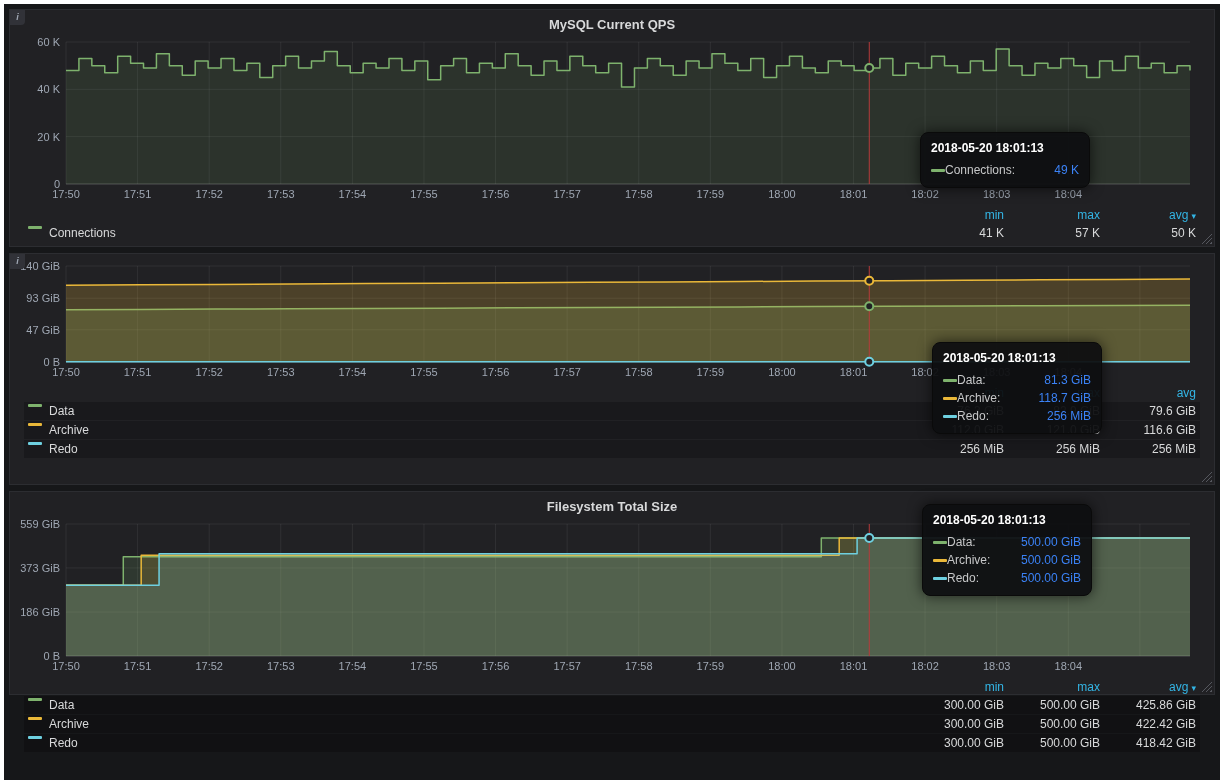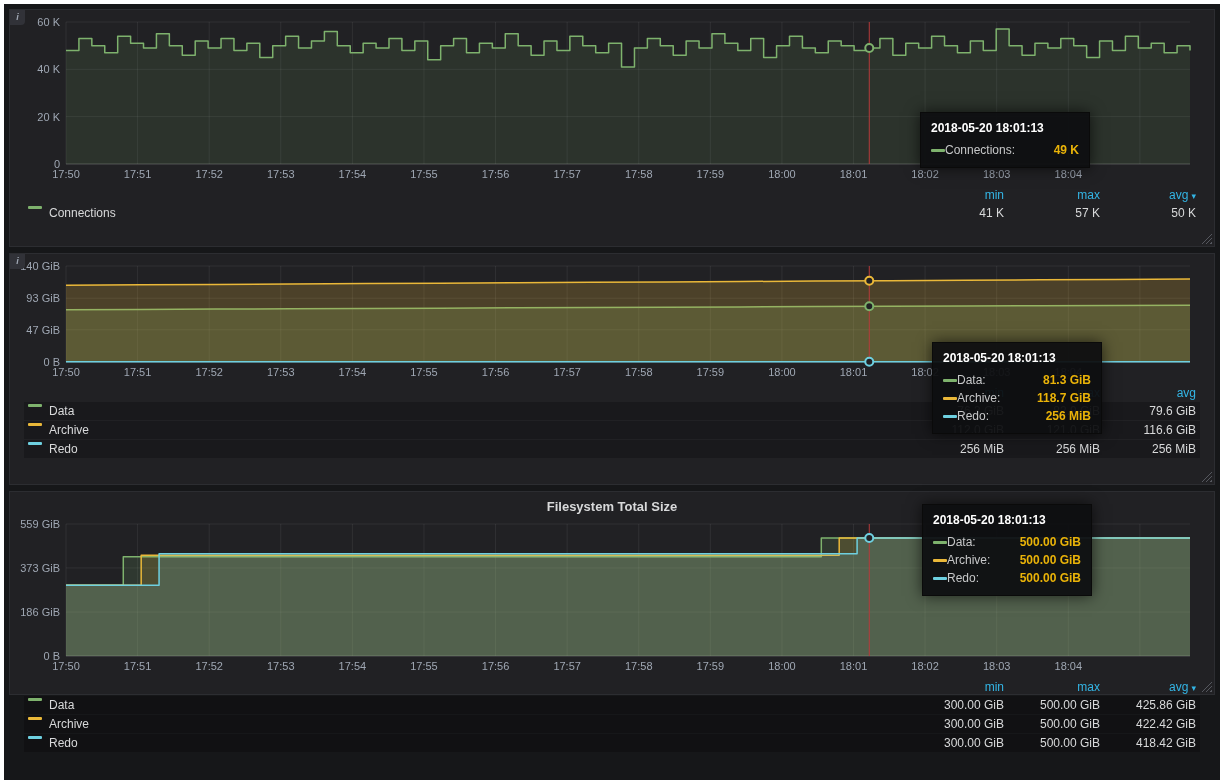--- a/index.html
+++ b/index.html
@@ -40,31 +40,31 @@
   .lval { width:96px; text-align:right; }
   .lhead .lval { color:#33b5e5; font-weight:400; cursor:pointer; }
   .caret { color:#33b5e5; font-size:9px; margin-left:3px; }
   .swatch { display:inline-block; width:14px; height:3px; border-radius:1px; background:#888; }
 
   
   .tooltip {
     position:absolute;
     background:rgba(14,15,17,0.95);
     border:1px solid #0a0a0a;
-    border-radius:0;
+    border-radius:8px;
     padding:8px 10px;
     box-shadow:0 0 14px rgba(0,0,0,0.65);
     z-index:30;
     min-width:170px;
     font-size:12px;
     color:#c7c8c9;
   }
   .tt-time { font-weight:700; color:#ffffff; margin-bottom:6px; white-space:nowrap; }
   .tt-row { display:flex; align-items:center; gap:0; height:18px; white-space:nowrap; }
-  .tt-val { margin-left:auto; font-weight:700; color:#eab308; padding-left:14px; }
+  .tt-val { margin-left:auto; font-weight:400; color:#3b82f6; padding-left:14px; }
   .tt-0 { left:900px; top:96px; }
   .tt-1 { left:912px; top:82px; }
   .tt-2 { left:902px; top:-14px; }
 
   
   .corner-info {
     position:absolute; top:0; left:0; z-index:5;
     width:15px; height:15px; line-height:14px;
     background:#313238; color:#9fa7b3;
     font-size:9px; font-style:italic; font-weight:700;
@@ -81,20 +81,21 @@
     cursor:nwse-resize;
   }
 </style>
 </head>
 <body>
 
 <div class="dashboard">
 
   <section class="panel panel-1">
     <div class="corner-info">i</div>
+    <h2 class="panel-title">MySQL Current QPS</h2>
 
     <div style="position:relative;">
       <svg class="chart" height="168" viewBox="0 0 1184 168">
           <line x1="46" y1="6" x2="46" y2="148" stroke="rgba(255,255,255,0.07)"></line>
           <text x="46" y="162" text-anchor="middle" fill="#9fa7b3" font-size="11">17:50</text>
           <line x1="117.59235668789809" y1="6" x2="117.59235668789809" y2="148" stroke="rgba(255,255,255,0.07)"></line>
           <text x="117.59235668789809" y="162" text-anchor="middle" fill="#9fa7b3" font-size="11">17:51</text>
           <line x1="189.18471337579618" y1="6" x2="189.18471337579618" y2="148" stroke="rgba(255,255,255,0.07)"></line>
           <text x="189.18471337579618" y="162" text-anchor="middle" fill="#9fa7b3" font-size="11">17:52</text>
           <line x1="260.7770700636943" y1="6" x2="260.7770700636943" y2="148" stroke="rgba(255,255,255,0.07)"></line>

